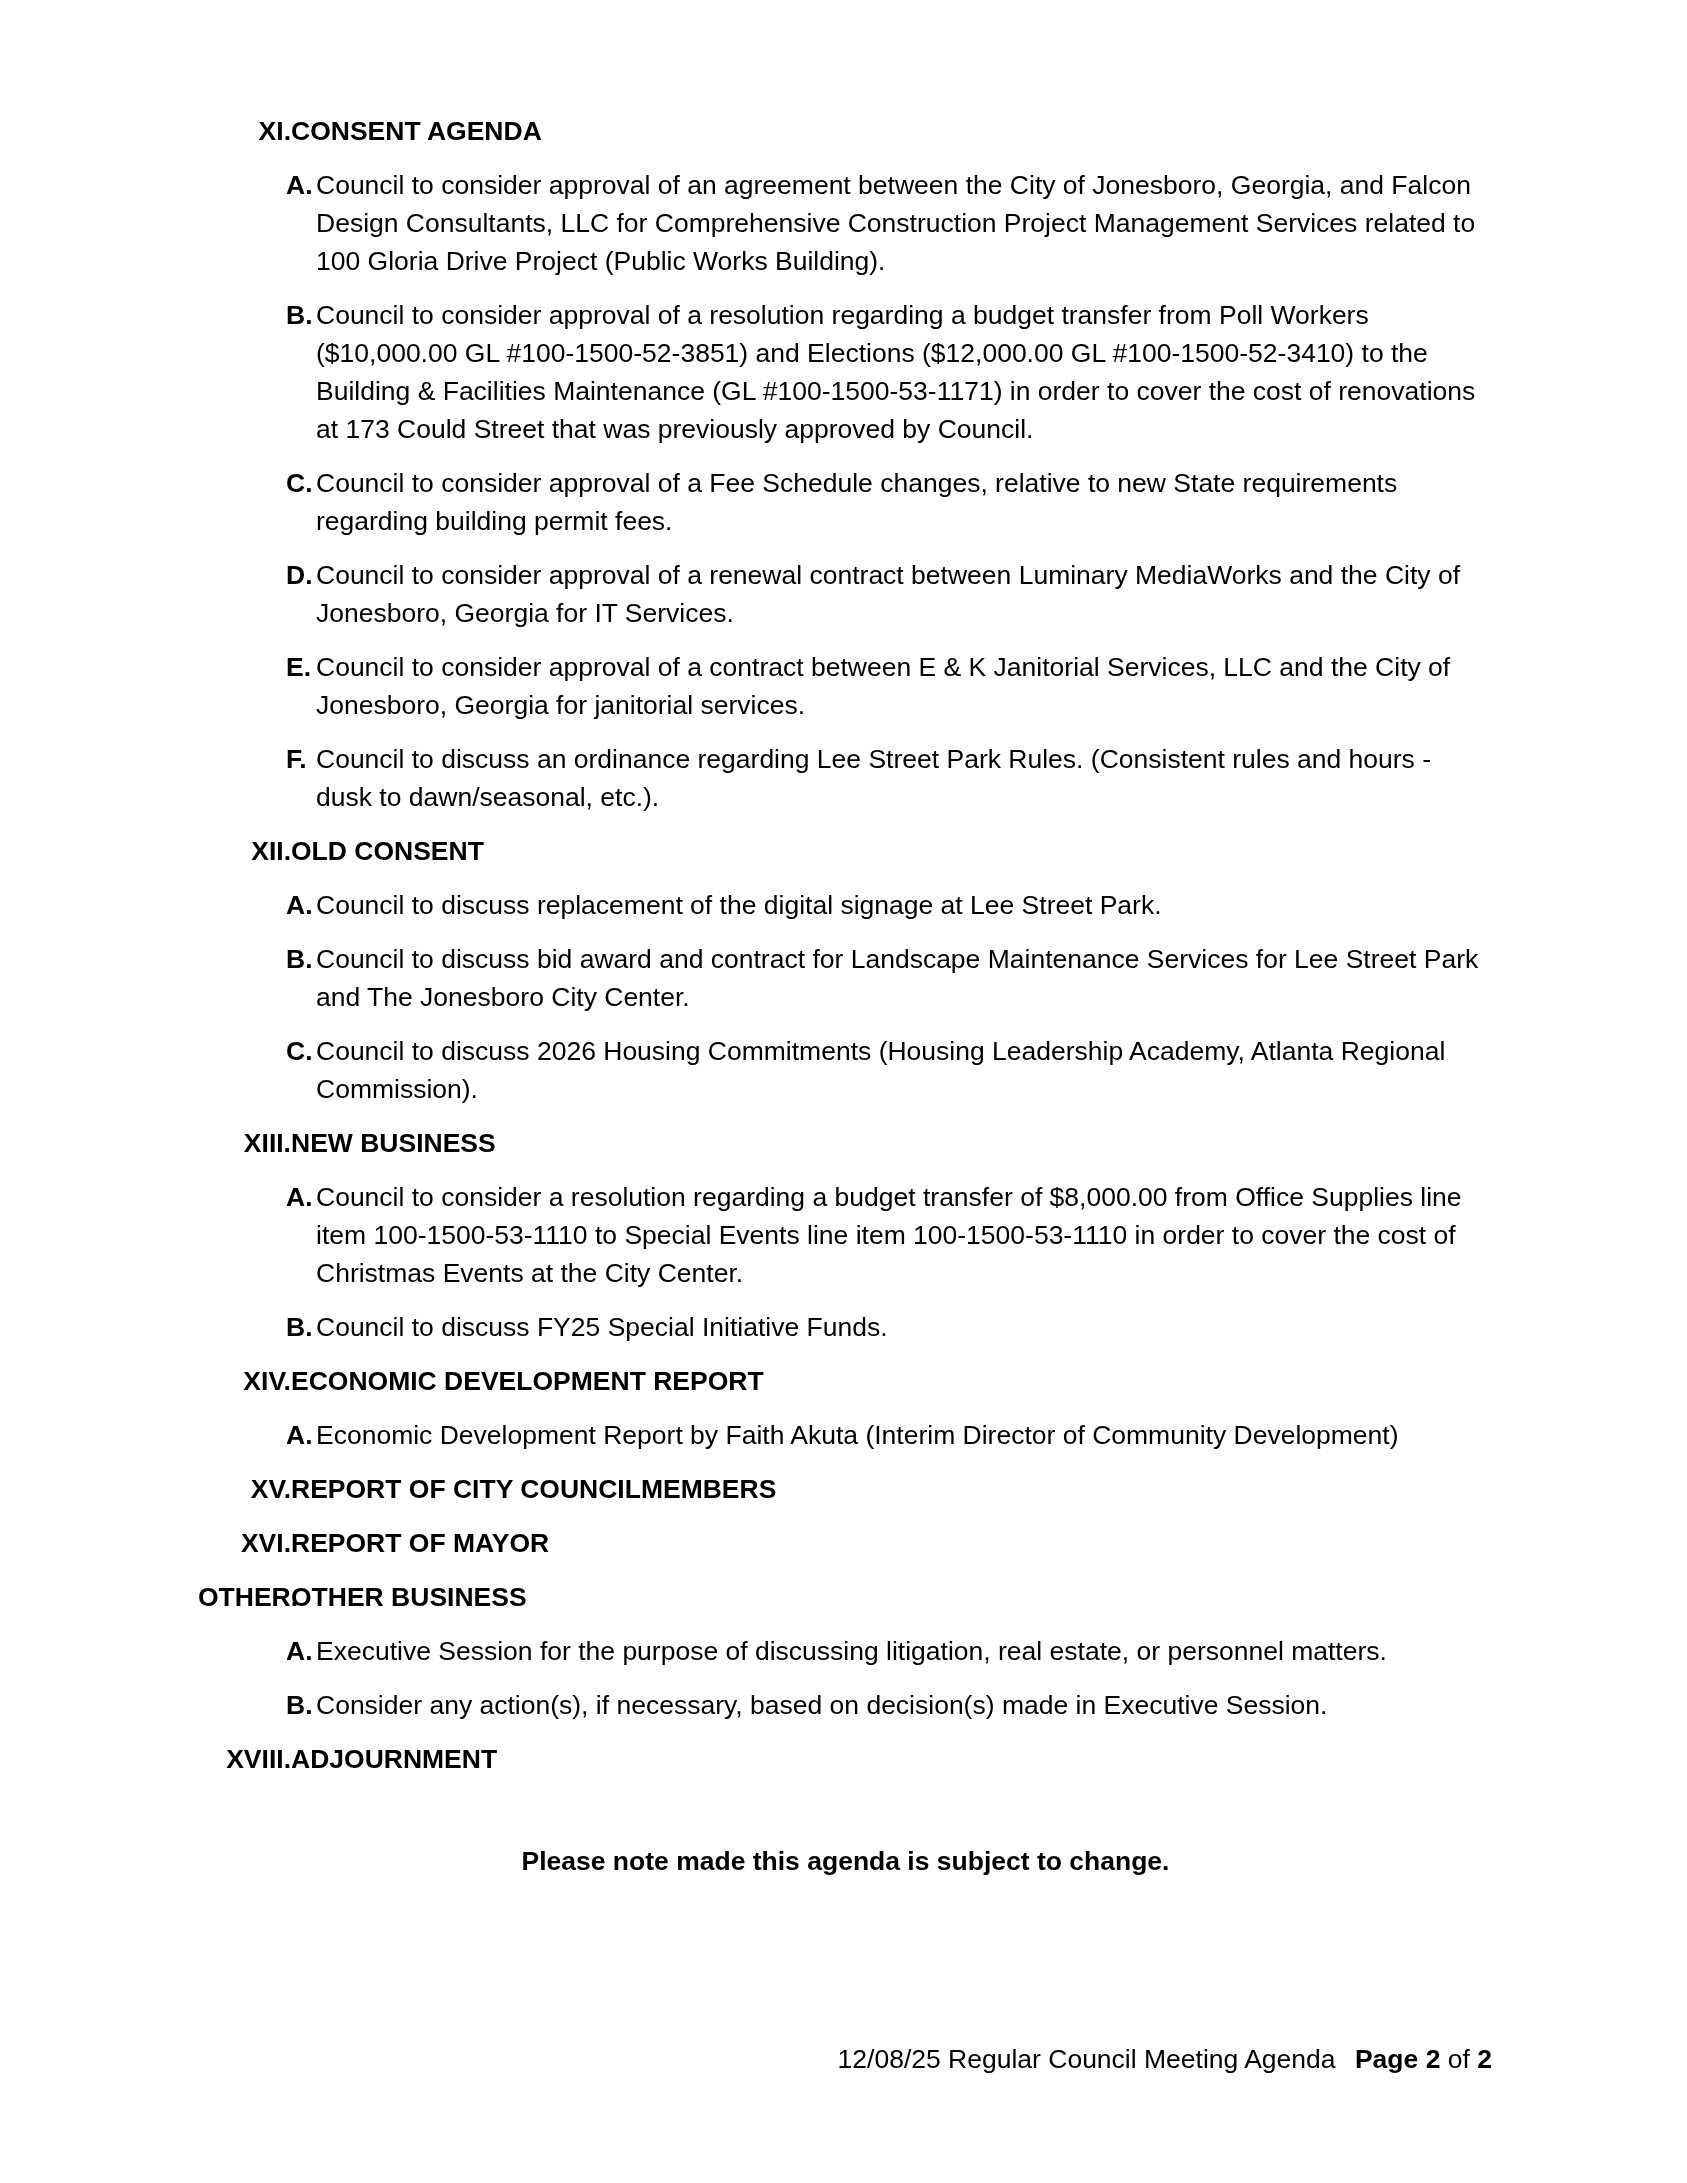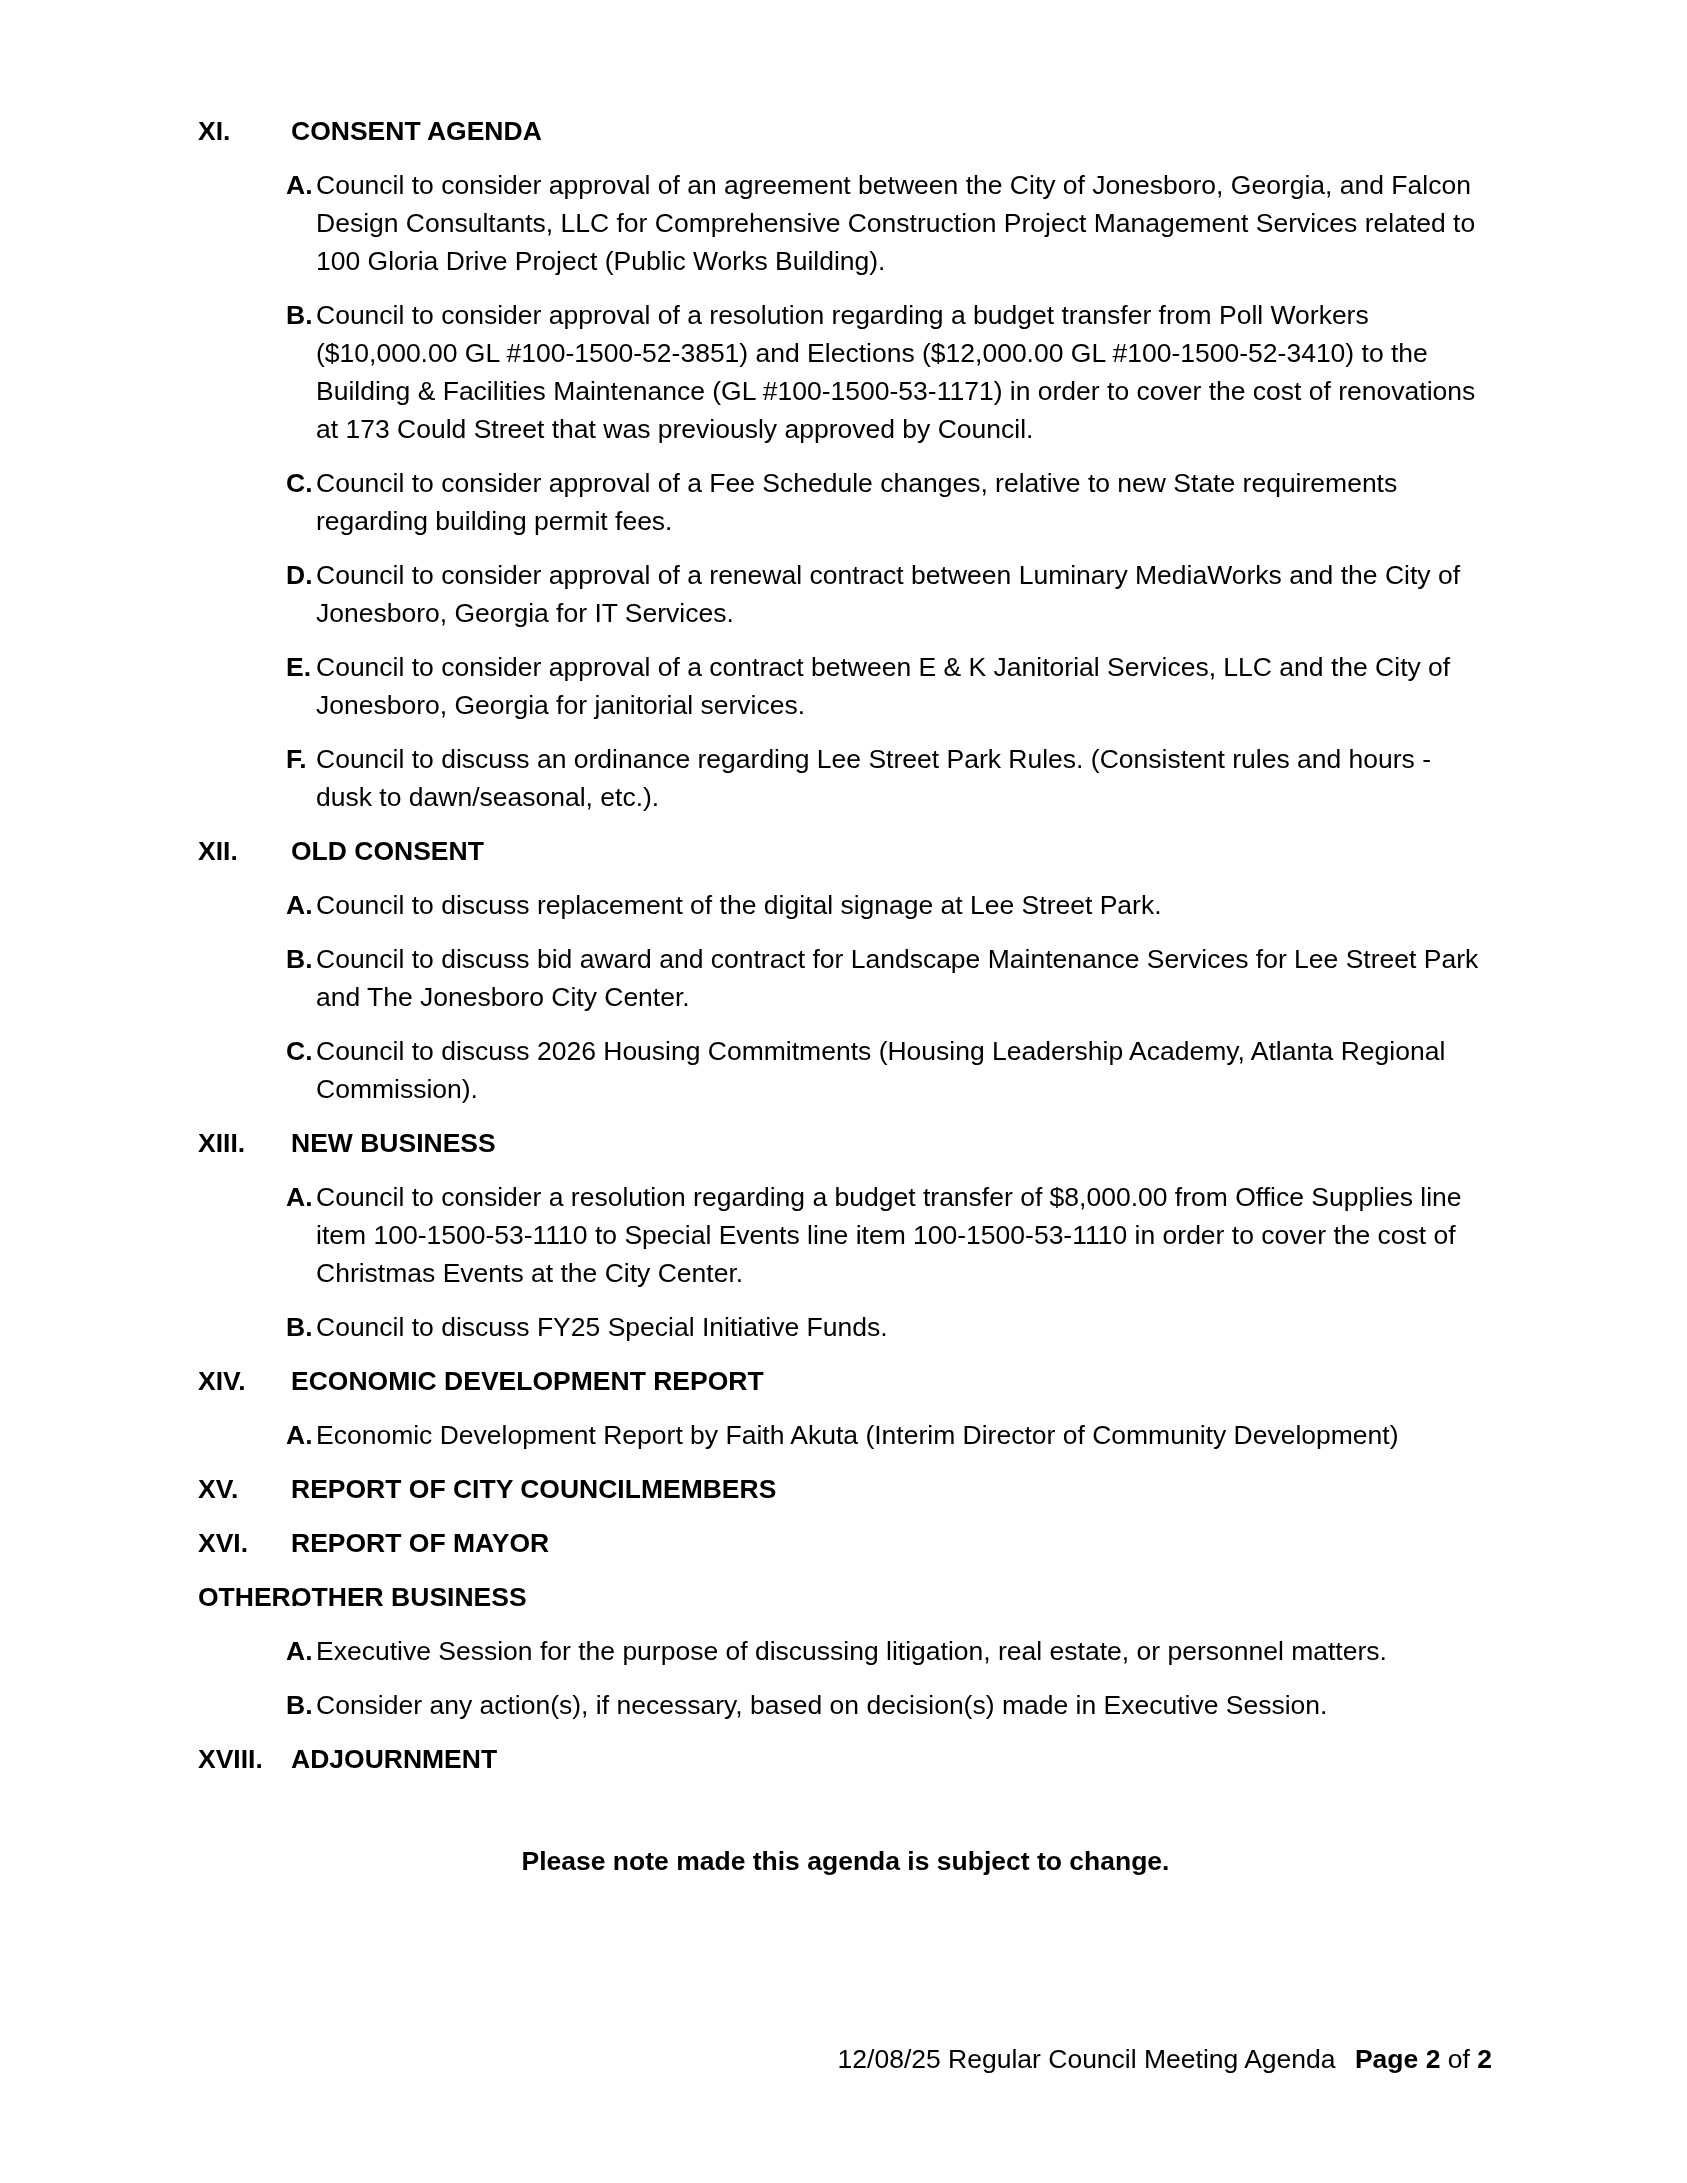--- a/index.html
+++ b/index.html
@@ -25,20 +25,21 @@
     width: 1295px;
   }
   .sec-heading {
     margin: 0 0 16px 0;
     font-weight: bold;
   }
   .roman {
     display: inline-block;
     width: 93px;
     vertical-align: top;
+    text-align: right;
   }
   .sec-title {
     display: inline;
   }
   .item {
     margin: 0 0 16px 118px;
     text-indent: -30px;
   }
   .letter {
     display: inline-block;

